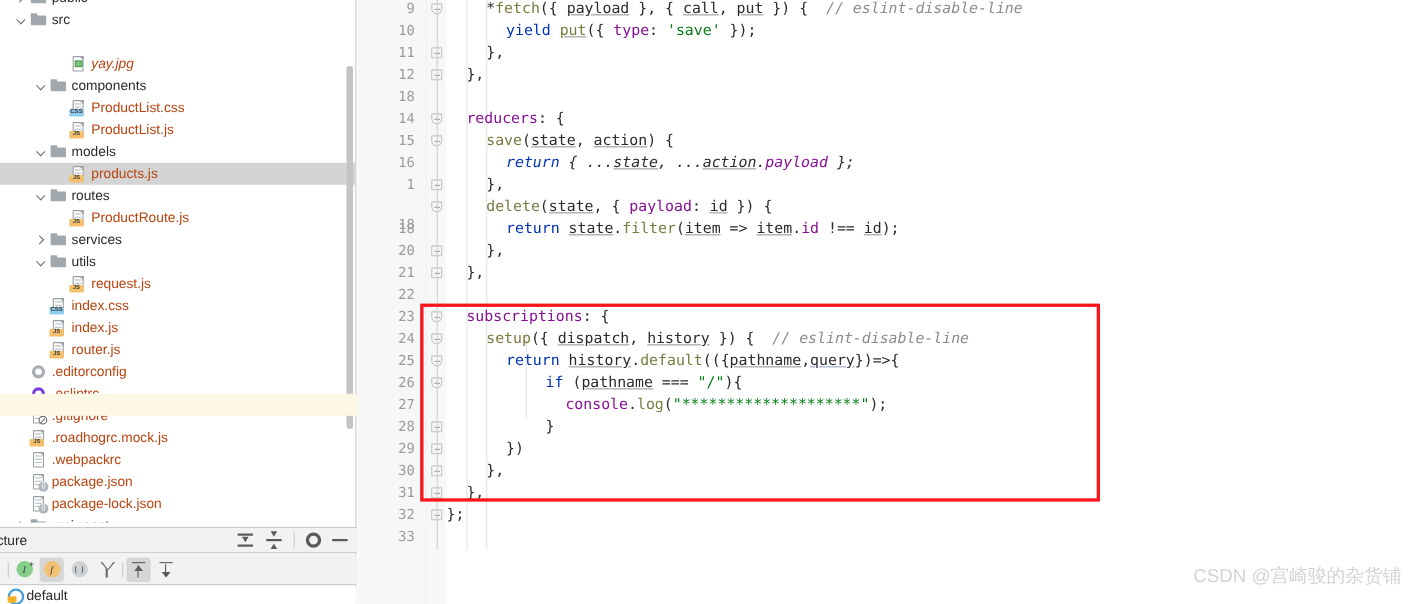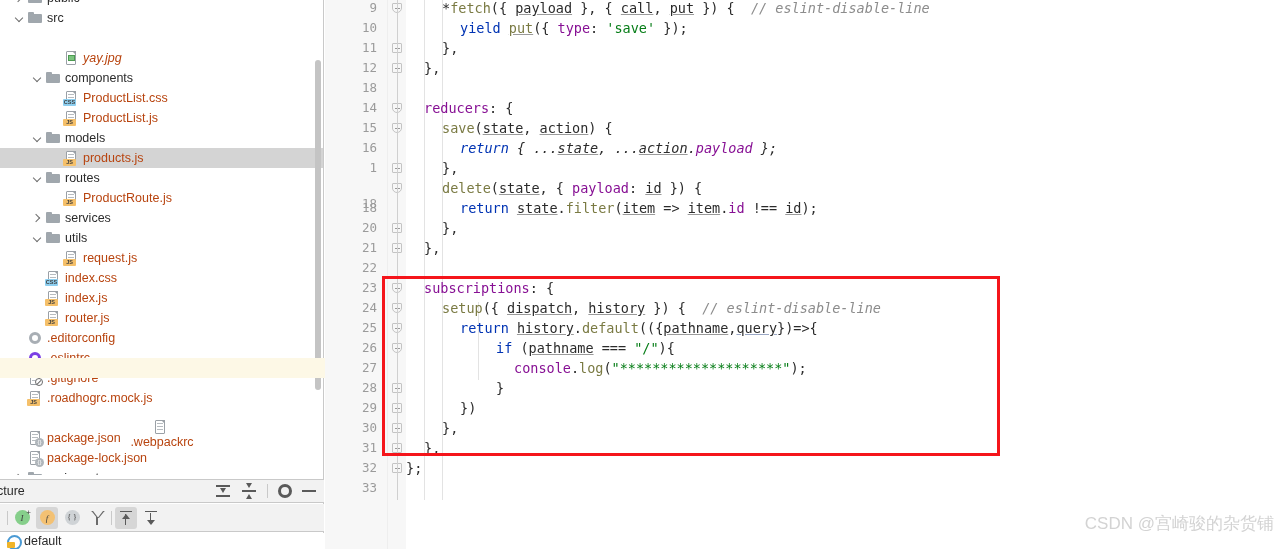--- a/index.html
+++ b/index.html
@@ -422,21 +422,21 @@
         <div class="trow" style="top: 400px; position: absolute; left: 0px; width: 324px;">
           <div style="width: 14px; flex: 0 0 auto;"></div>
           <div class="twist "></div>
           <div class="ficon">
             <span class="sheet"></span>
             <span class="lines"></span>
             <span class="tag js">JS</span>
           </div>
           <span class="tlabel file">.roadhogrc.mock.js</span>
         </div>
-        <div class="trow" style="top: 420px; position: absolute; left: 0px; width: 324px; flex-direction: column;">
+        <div class="trow" style="top: 420px; position: absolute; left: 0px; width: 324px;">
           <div style="width: 14px; flex: 0 0 auto;"></div>
           <div class="twist "></div>
           <div class="ficon">
             <span class="sheet"></span>
             <span class="lines"></span>
           </div>
           <span class="tlabel file">.webpackrc</span>
         </div>
         <div class="trow" style="top: 440px; position: absolute; left: 0px; width: 324px;">
           <div style="width: 14px; flex: 0 0 auto;"></div>

